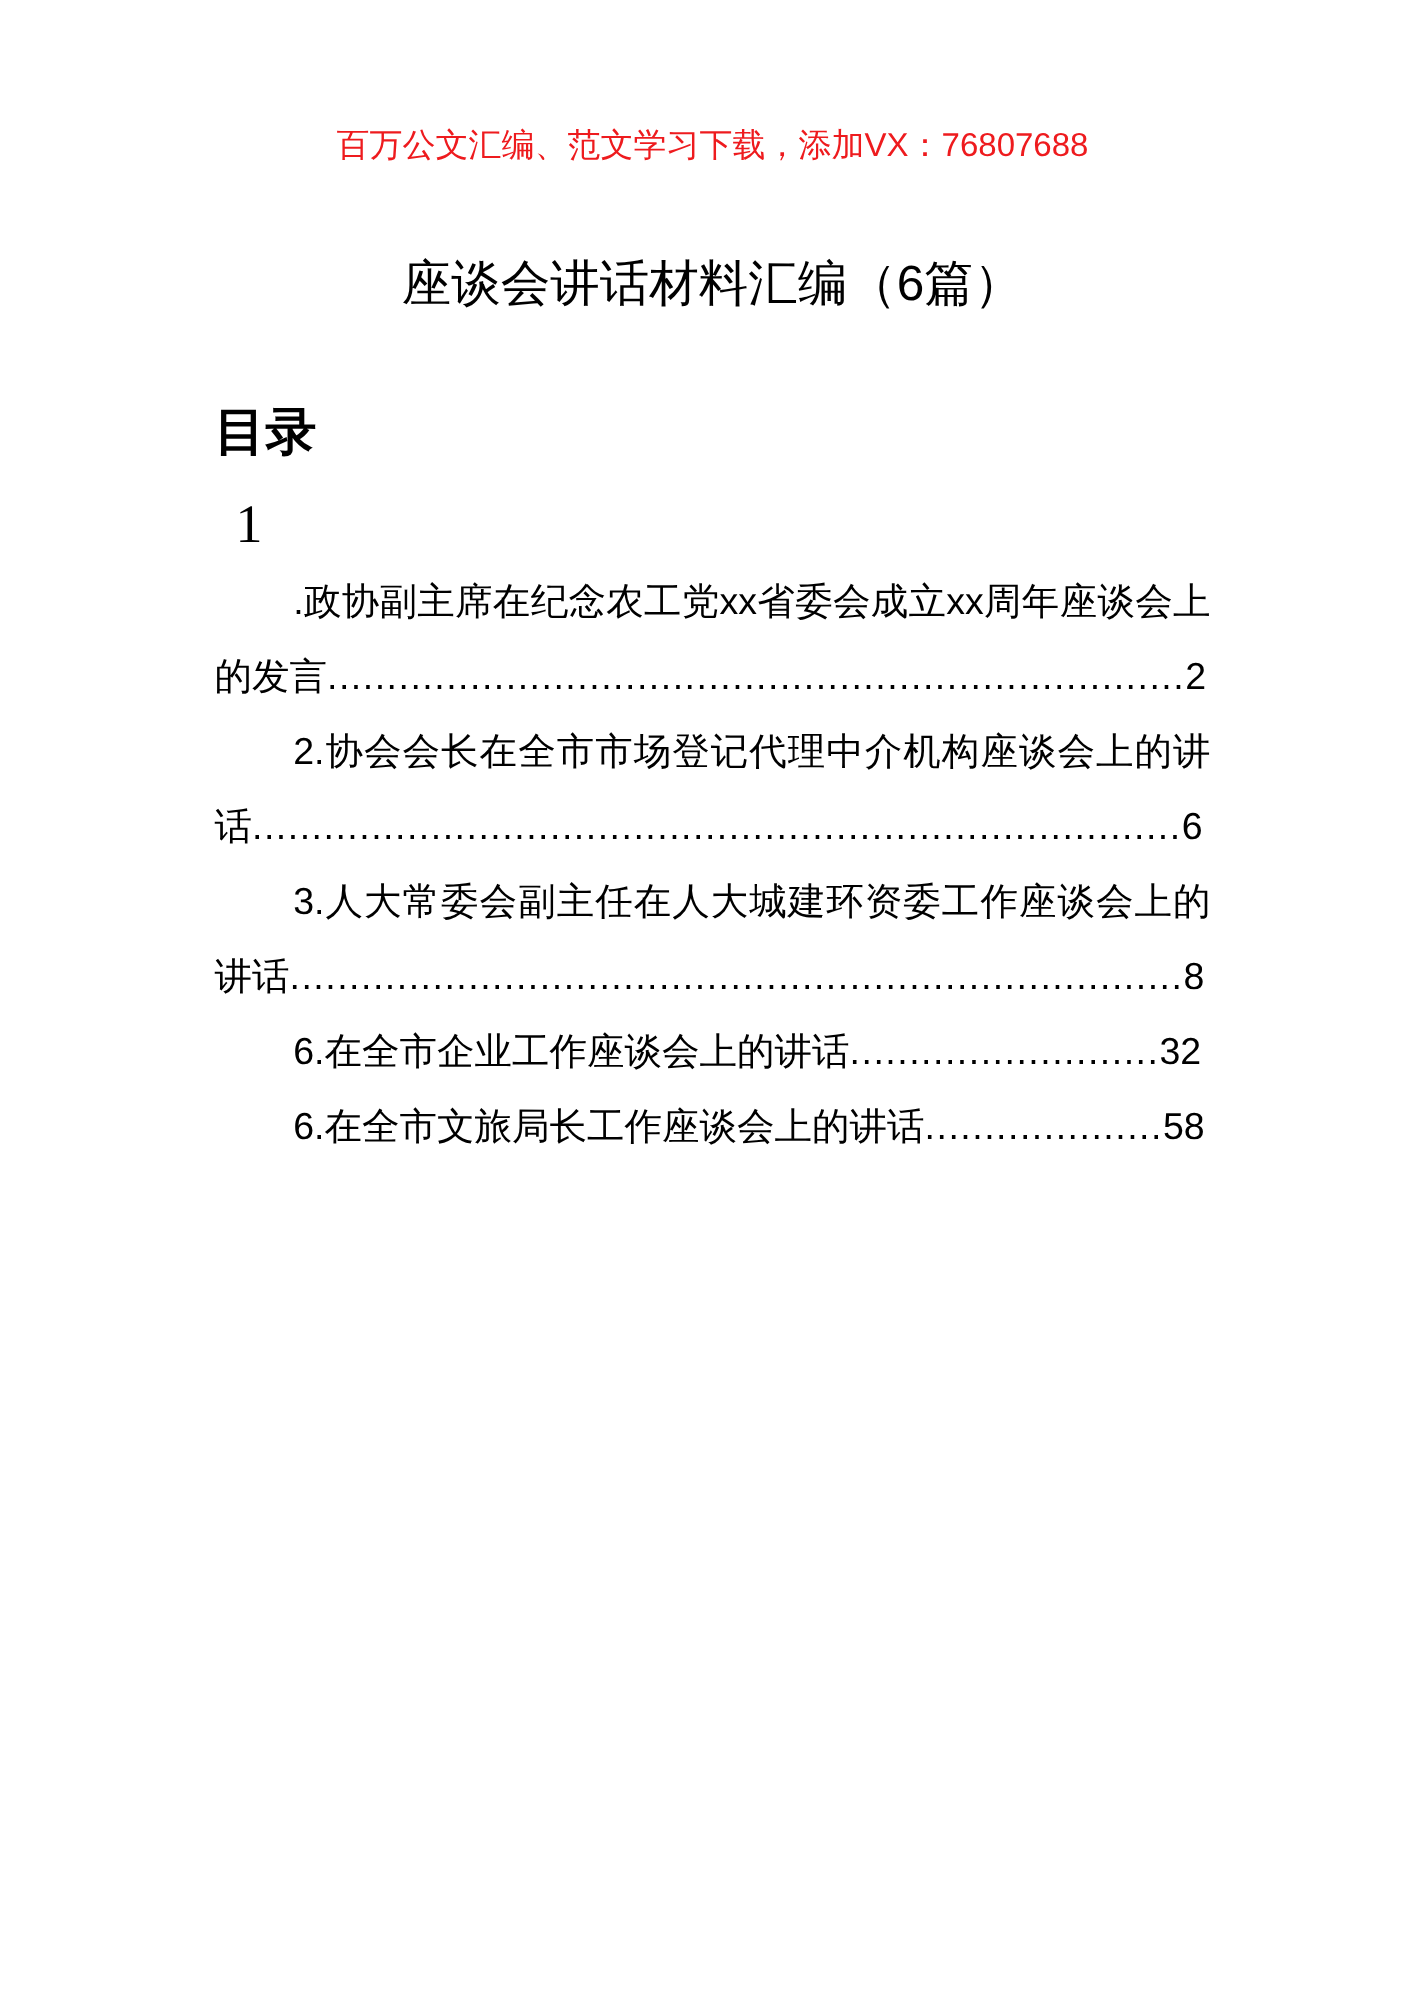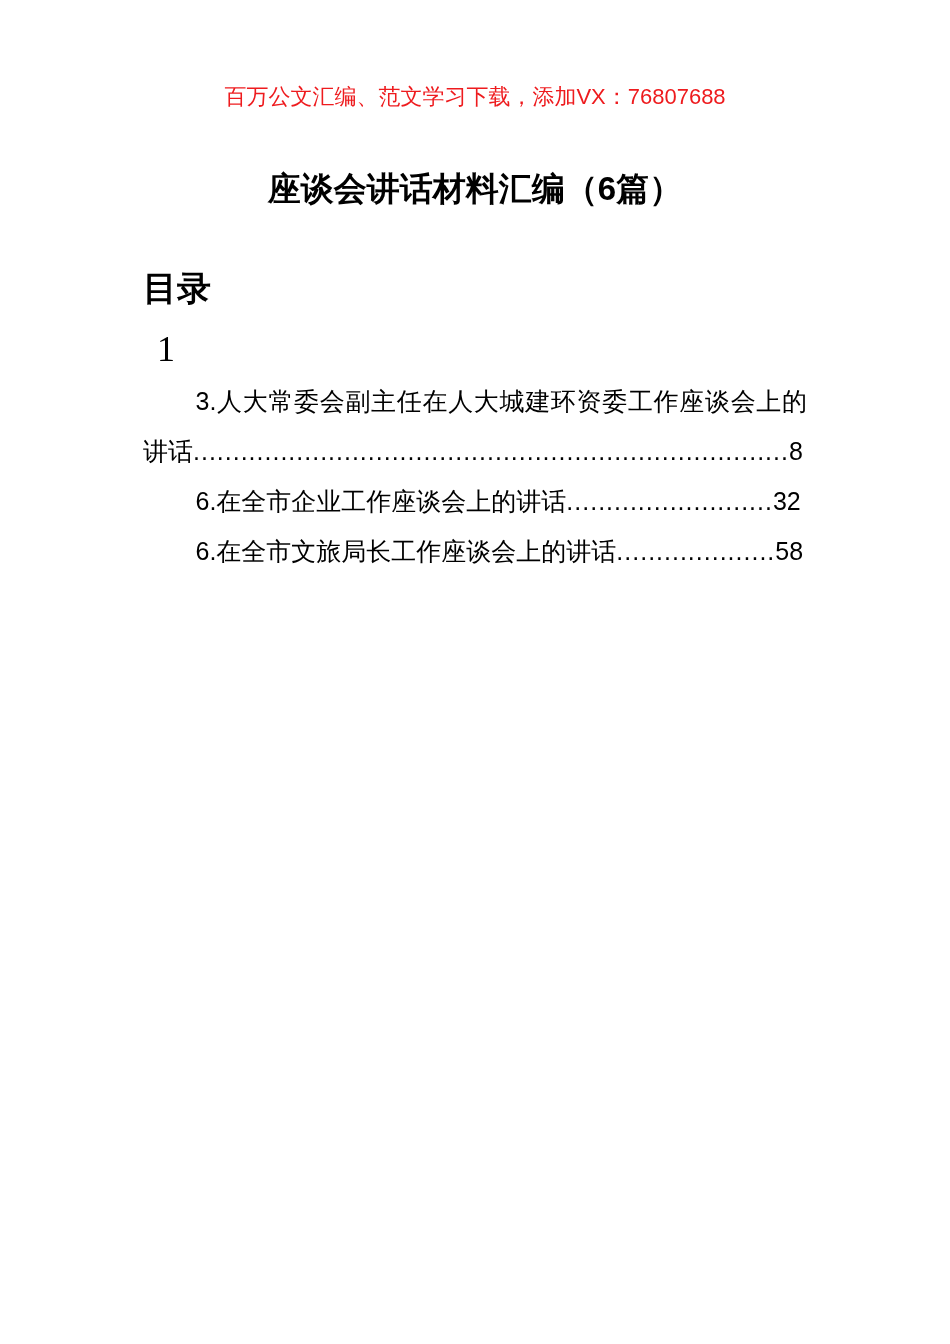--- a/index.html
+++ b/index.html
@@ -22,21 +22,21 @@
     padding-top: 84px;
     font-size: 22px;
     line-height: 26px;
     text-align: center;
     color: #ee1b1e;
     white-space: nowrap;
   }
   .doc-title {
     margin: 58px 0 0 0;
     font-size: 33px;
-    font-weight: 700;
+    font-weight: 400;
     line-height: 42px;
     text-align: center;
   }
   .toc-heading {
     margin: 56px 0 0 0;
     font-size: 34px;
     font-weight: 700;
     line-height: 44px;
   }
   .toc {
@@ -67,21 +67,23 @@
 <body>
 
 <div class="page">
   <p class="notice">百万公文汇编、范文学习下载，添加VX：76807688</p>
   <h1 class="doc-title">座谈会讲话材料汇编（6篇）</h1>
   <h2 class="toc-heading">目录</h2>
 
   <div class="toc">
     <p class="orphan-number">1</p>
 
+    <p class="toc-entry"><span class="t">.政协副主席在纪念农工党xx省委会成立xx周年座谈会上的发言</span><span class="dots">........................................................................</span><span class="pg">2</span></p>
 
+    <p class="toc-entry"><span class="t">2.协会会长在全市市场登记代理中介机构座谈会上的讲话</span><span class="dots">..............................................................................</span><span class="pg">6</span></p>
 
     <p class="toc-entry"><span class="t">3.人大常委会副主任在人大城建环资委工作座谈会上的讲话</span><span class="dots">...........................................................................</span><span class="pg">8</span></p>
 
 
     <p class="toc-entry"><span class="t">6.在全市企业工作座谈会上的讲话</span><span class="dots">..........................</span><span class="pg">32</span></p>
 
     <p class="toc-entry"><span class="t">6.在全市文旅局长工作座谈会上的讲话</span><span class="dots">....................</span><span class="pg">58</span></p>
   </div>
 </div>
 

